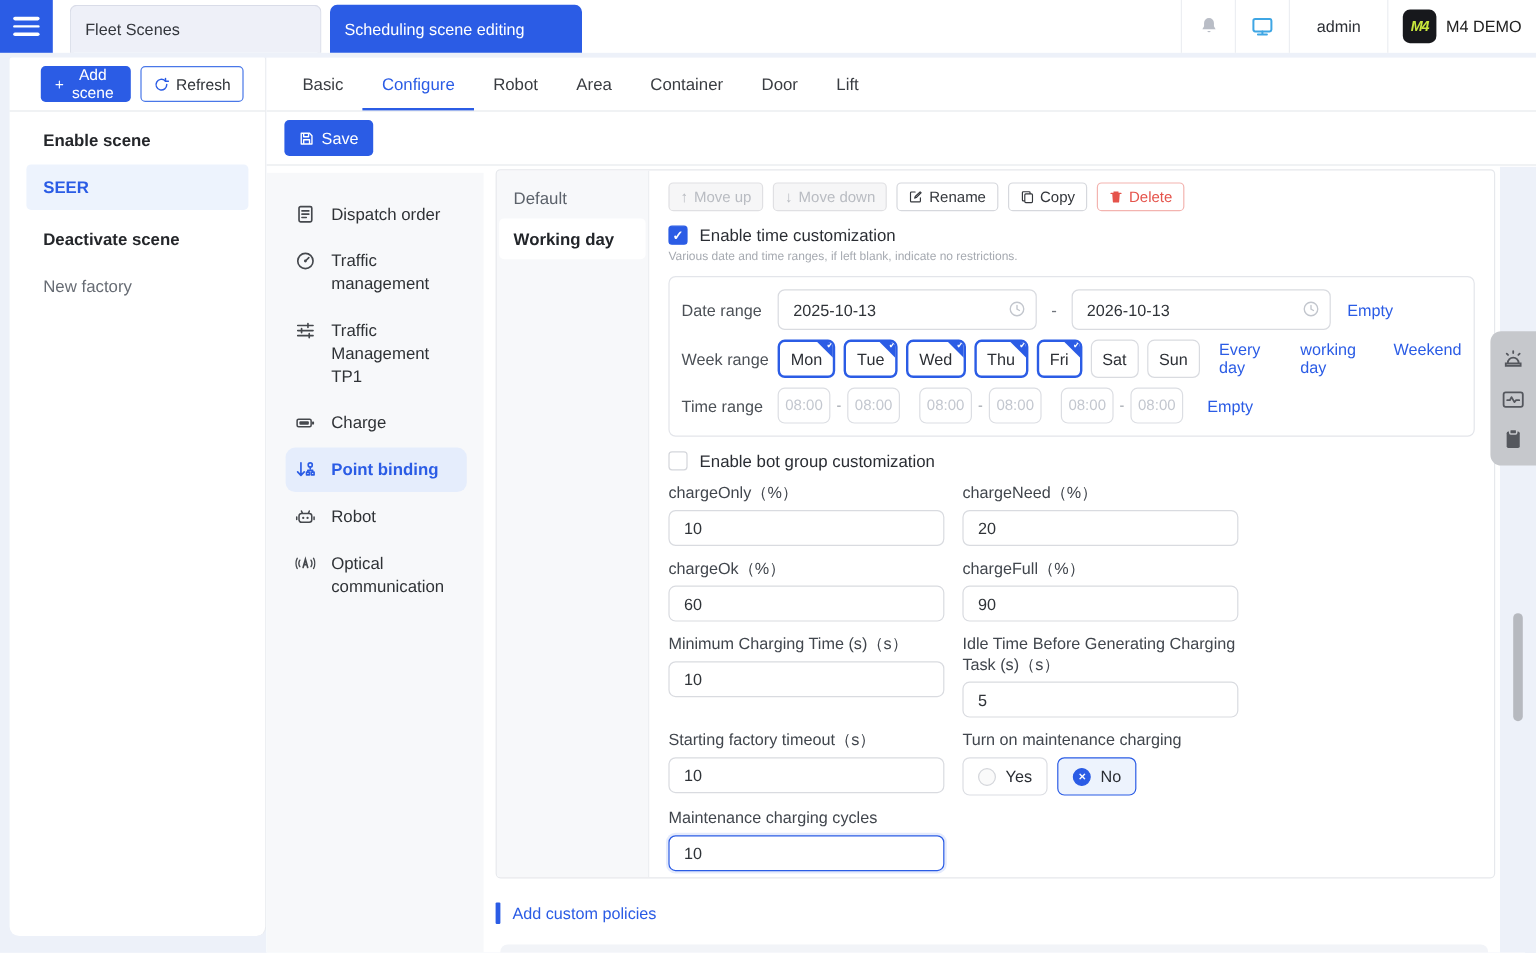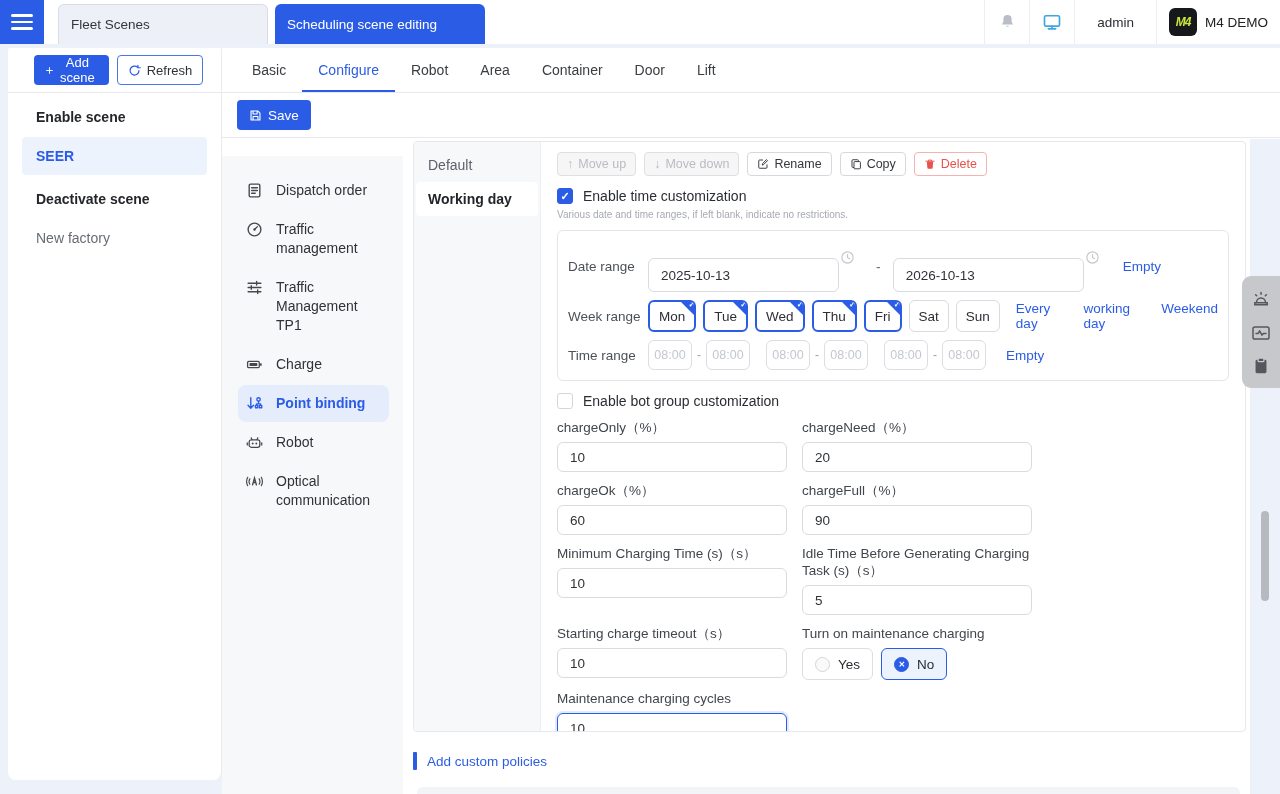--- a/index.html
+++ b/index.html
@@ -42,21 +42,21 @@
   .tabs{height:45px; border-bottom:1px solid #e7e9ed; display:flex; align-items:stretch; padding-left:14px;}
   .tab{padding:0 16px; display:flex; align-items:center; font-size:14px; color:#3a3d42; position:relative; cursor:pointer;}
   .tab.active{color:var(--blue);}
   .tab.active::after{content:""; position:absolute; left:0; right:0; bottom:0; height:2.5px; background:var(--blue);}
   .save-row{height:45px; border-bottom:1px solid #e7e9ed; display:flex; align-items:center; padding:0 15px;}
   .btn-save{height:30px; padding:0 12px; background:var(--blue); color:#fff; border:none; border-radius:4px; font-size:13.5px; display:flex; align-items:center; gap:6px; cursor:pointer; font-family:inherit;}
 
   .content{position:absolute; top:91px; left:0; right:30px; bottom:0; overflow:hidden;}
 
   
-  .cfg-nav{position:absolute; left:0; top:17px; bottom:0; width:181px; background:var(--gray-col); padding-top:14px;}
+  .cfg-nav{position:absolute; left:0; top:5px; bottom:0; width:181px; background:var(--gray-col); padding-top:14px;}
   .cfg-item{margin:2px 14px 2px 16px; padding:9px 8px; border-radius:8px; display:flex; gap:13px; align-items:flex-start; font-size:14px; color:#2f3236; cursor:pointer; line-height:19px;}
   .cfg-item .ic{flex:0 0 17px; margin-top:1px; color:#45484d;}
   .cfg-item.active{background:#e5edfc; color:var(--blue); font-weight:bold;}
   .cfg-item.active .ic{color:var(--blue);}
 
   
   .panel{position:absolute; left:191px; top:2px; width:833px; height:591px; border:1px solid var(--panel-border); border-radius:4px; display:flex; overflow:hidden;}
   .day-col{width:127px; background:var(--gray-col); border-right:1px solid #edeff2; padding-top:6px;}
   .day-item{padding:9px 14px; font-size:14px; color:#5c626b; cursor:pointer;}
   .day-item.active{background:#fff; margin:0 2px; border-radius:4px; padding:9px 12px; font-weight:bold; color:#22252a;}
@@ -71,21 +71,21 @@
   .cbox{width:16px; height:16px; border-radius:3px; border:1px solid #d4d6db; background:#fff; position:relative; cursor:pointer; flex:0 0 16px;}
   .cbox.checked{background:var(--blue); border-color:var(--blue);}
   .cbox.checked::after{content:"✓"; position:absolute; left:2.5px; top:0.5px; color:#fff; font-size:11px; font-weight:bold;}
   .hint{margin-top:2px; color:var(--hint); font-size:10px; line-height:18px;}
 
   .datebox{margin-top:6px; border:1px solid #e3e5ea; border-radius:6px; padding:10px 10px;}
   .drow{display:flex; align-items:center;}
   .drow + .drow{margin-top:8px;}
   .dlabel{width:80px; flex:0 0 80px; font-size:13.5px; color:#4c5157;}
   .date-input{position:relative; width:216px;}
-  .date-input input{width:191px; height:34px; border:1px solid var(--input-border); border-radius:6px; padding:0 30px 0 12px; font-size:13.5px; color:var(--txt); font-family:inherit; outline:none;margin-top:17px;}
+  .date-input input{width:216px; height:34px; border:1px solid var(--input-border); border-radius:6px; padding:0 30px 0 12px; font-size:13.5px; color:var(--txt); font-family:inherit; outline:none;}
   .date-input .clock{position:absolute; right:9px; top:9px; color:#c2c6cd;}
   .dsep{margin:0 12px; color:#6f747c;}
   .link{color:var(--blue); font-size:13.5px; cursor:pointer; text-decoration:none;}
   .empty-link{margin-left:14px;}
   .days{display:flex; gap:7px; align-items:center;}
   .day{min-width:36px; height:32px; padding:0 9px; display:flex; align-items:center; justify-content:center; border:1px solid var(--input-border); border-radius:6px; font-size:13.5px; color:#2c2f35; position:relative; overflow:hidden; cursor:pointer; background:#fff;}
   .day.sel{border:2px solid var(--blue);}
   .day.sel .corner{position:absolute; top:-1px; right:-1px; width:0; height:0; border-top:15px solid var(--blue); border-left:15px solid transparent;}
   .day.sel .corner::after{content:"✓"; position:absolute; top:-16px; right:0px; color:#fff; font-size:8px; font-weight:bold;}
   .week-links{display:flex; gap:18px; margin-left:16px;justify-content:space-between;}
@@ -425,21 +425,21 @@
             <input value="10" style="">
           </div>
           <div class="fcell">
             <div class="flabel">Idle Time Before Generating Charging Task (s)（s）</div>
             <input value="5" style="">
           </div>
         </div>
 
         <div class="frow">
           <div class="fcell">
-            <div class="flabel">Starting charge timeout（s）</div>
+            <div class="flabel">Starting factory timeout（s）</div>
             <input value="10" style="">
           </div>
           <div class="fcell">
             <div class="flabel">Turn on maintenance charging</div>
             <div class="radio-group">
               <div class="radio-box">
                 <span class="rdot"></span>
                 <span>Yes</span>
               </div>
               <div class="radio-box sel">

